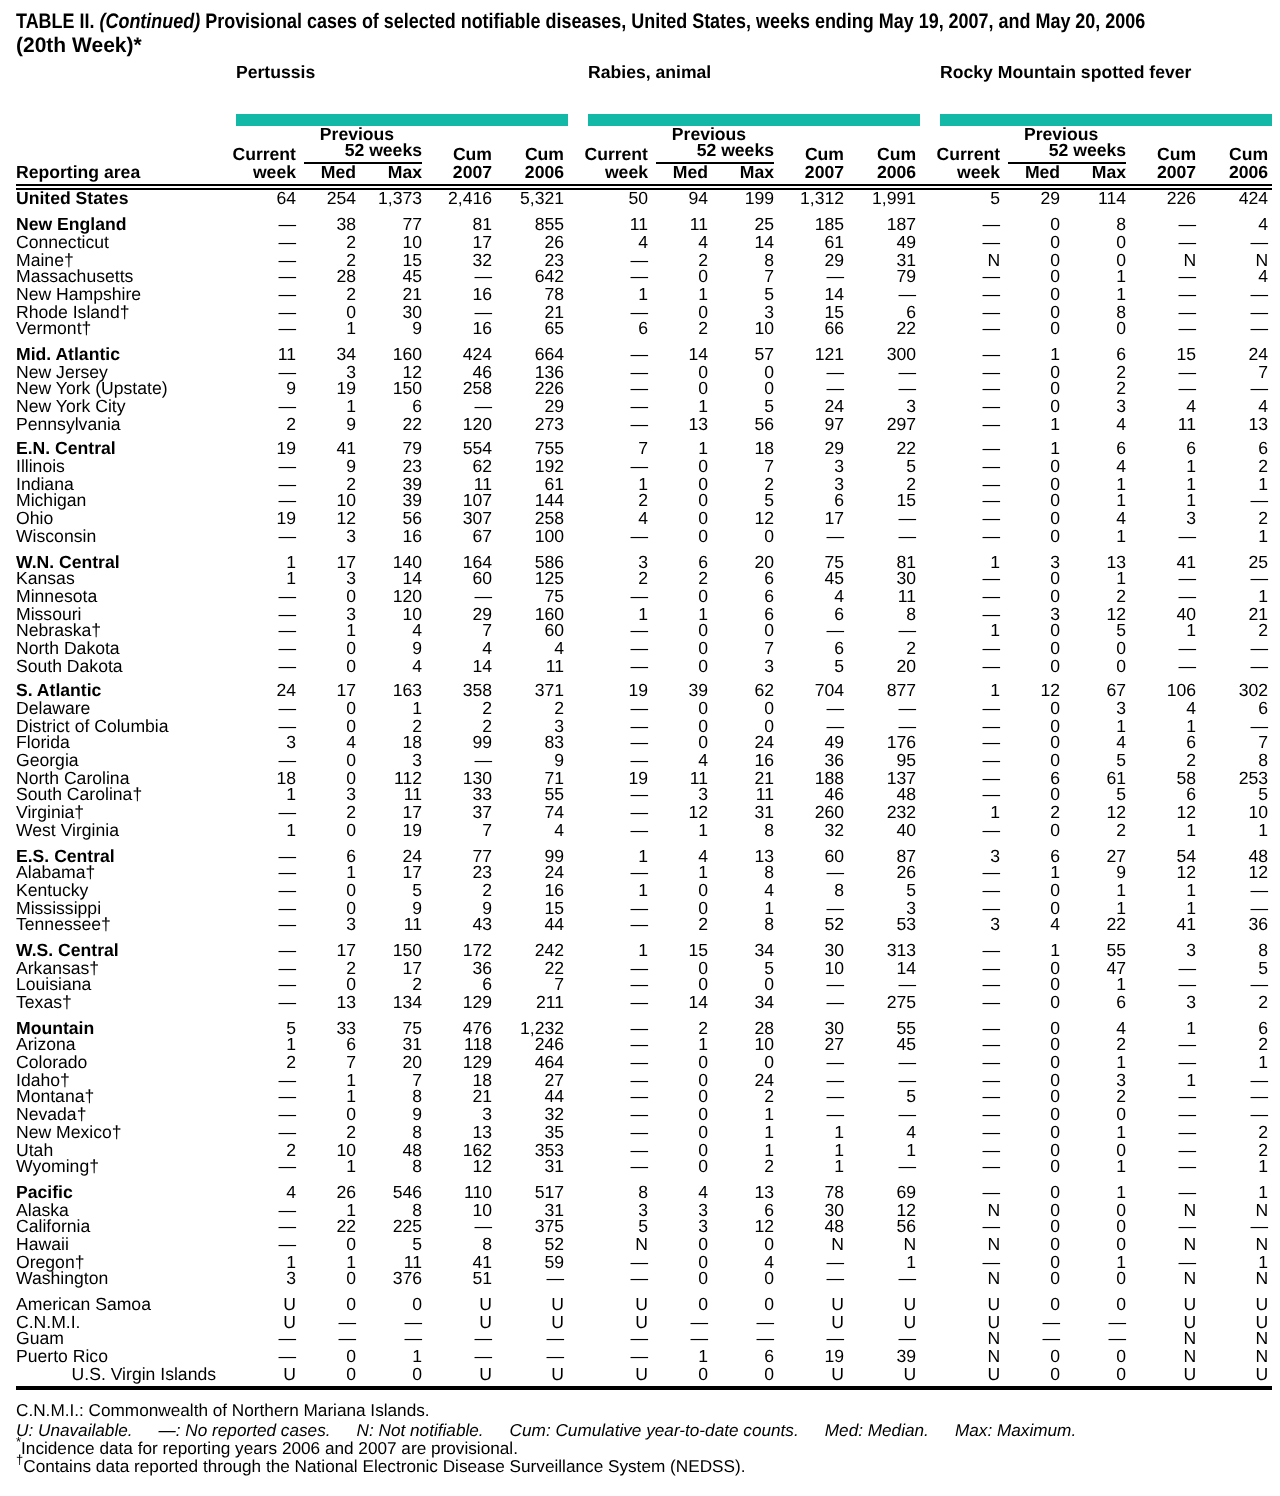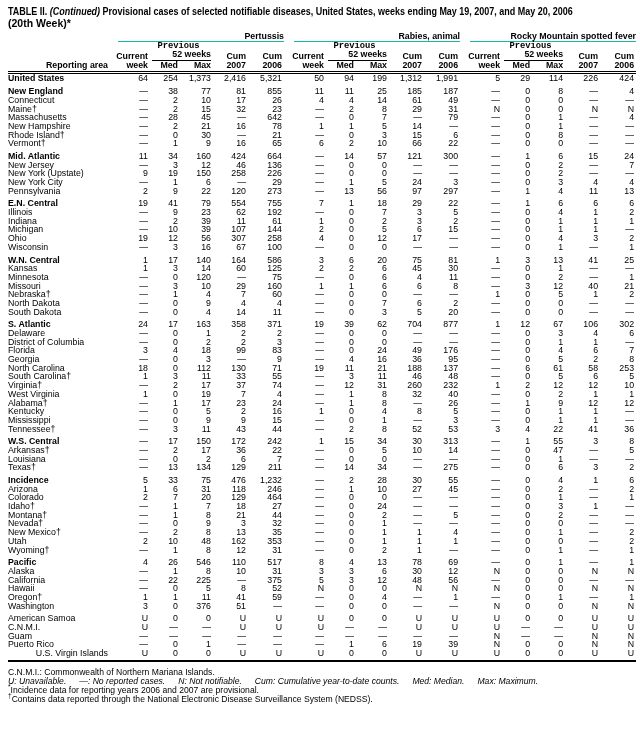--- a/index.html
+++ b/index.html
@@ -5,25 +5,25 @@
   html,body{margin:0;padding:0;background:#fff;color:#000;}
   body{width:640px;height:748px;overflow:hidden;font-family:"Liberation Sans",sans-serif;}
   .page{padding:5px 6px 0 8px;}
   .title{font-weight:bold;font-size:10.5px;line-height:12px;}
   .title .l1{display:inline-block;white-space:nowrap;transform:scaleX(0.855);transform-origin:left center;}
   .title .it{font-style:italic;}
   table{border-collapse:collapse;table-layout:fixed;width:626px;margin-top:3px;}
   th,td{padding:0;font-size:8.8px;line-height:8.6px;vertical-align:bottom;overflow:visible;white-space:nowrap;}
   thead th{font-weight:bold;text-align:right;padding-right:2px;}
   thead .gh{padding:0;}
-  thead .gi{border-bottom:1px solid #14b8a6;margin-left:10px;text-align:right;padding-bottom:0;font-weight:bold;}
-  thead .prev{text-align:center;padding-right:6px;font-family:Liberation Mono, monospace;}
+  thead .gi{border-bottom:6px solid #14b8a6;margin-left:10px;text-align:left;padding-bottom:16px;font-weight:bold;}
+  thead .prev{text-align:center;padding-right:6px;}
   thead .p52{padding:0 2px;}
   thead .u52{border-bottom:1px solid #000;text-align:right;padding-bottom:1px;}
-  thead .area-h{text-align:right;padding-right:0;}
+  thead .area-h{text-align:left;padding-right:0;}
   thead tr.hr4 th{border-bottom:3px double #000;padding-bottom:2px;}
   tbody td{height:8.7px;}
   tbody td.num{text-align:right;padding-right:2px;}
   tbody td.area{text-align:left;}
   tbody tr.gap td{padding-top:4px;}
   tbody tr.bold td.area{font-weight:bold;}
   tbody tr:last-child td{border-bottom:2px solid #000;padding-bottom:2px;text-align:right;}
   .fns{margin-top:6px;font-size:8.6px;line-height:9.2px;}
   .fn sup{font-size:6.5px;line-height:0;}
   .legend span{margin-right:13px;font-style:italic;}
@@ -749,20 +749,38 @@
           <td class="num">1</td>
           <td class="num">8</td>
           <td class="num">32</td>
           <td class="num">40</td>
           <td class="num">—</td>
           <td class="num">0</td>
           <td class="num">2</td>
           <td class="num">1</td>
           <td class="num">1</td>
         </tr>
+        <tr class="gap bold">
+          <td class="area">E.S. Central</td>
+          <td class="num">—</td>
+          <td class="num">6</td>
+          <td class="num">24</td>
+          <td class="num">77</td>
+          <td class="num">99</td>
+          <td class="num">1</td>
+          <td class="num">4</td>
+          <td class="num">13</td>
+          <td class="num">60</td>
+          <td class="num">87</td>
+          <td class="num">3</td>
+          <td class="num">6</td>
+          <td class="num">27</td>
+          <td class="num">54</td>
+          <td class="num">48</td>
+        </tr>
         <tr>
           <td class="area">Alabama†</td>
           <td class="num">—</td>
           <td class="num">1</td>
           <td class="num">17</td>
           <td class="num">23</td>
           <td class="num">24</td>
           <td class="num">—</td>
           <td class="num">1</td>
           <td class="num">8</td>
@@ -894,21 +912,21 @@
           <td class="num">34</td>
           <td class="num">—</td>
           <td class="num">275</td>
           <td class="num">—</td>
           <td class="num">0</td>
           <td class="num">6</td>
           <td class="num">3</td>
           <td class="num">2</td>
         </tr>
         <tr class="gap bold">
-          <td class="area">Incidence</td>
+          <td class="area">Mountain</td>
           <td class="num">5</td>
           <td class="num">33</td>
           <td class="num">75</td>
           <td class="num">476</td>
           <td class="num">1,232</td>
           <td class="num">—</td>
           <td class="num">2</td>
           <td class="num">28</td>
           <td class="num">30</td>
           <td class="num">55</td>

